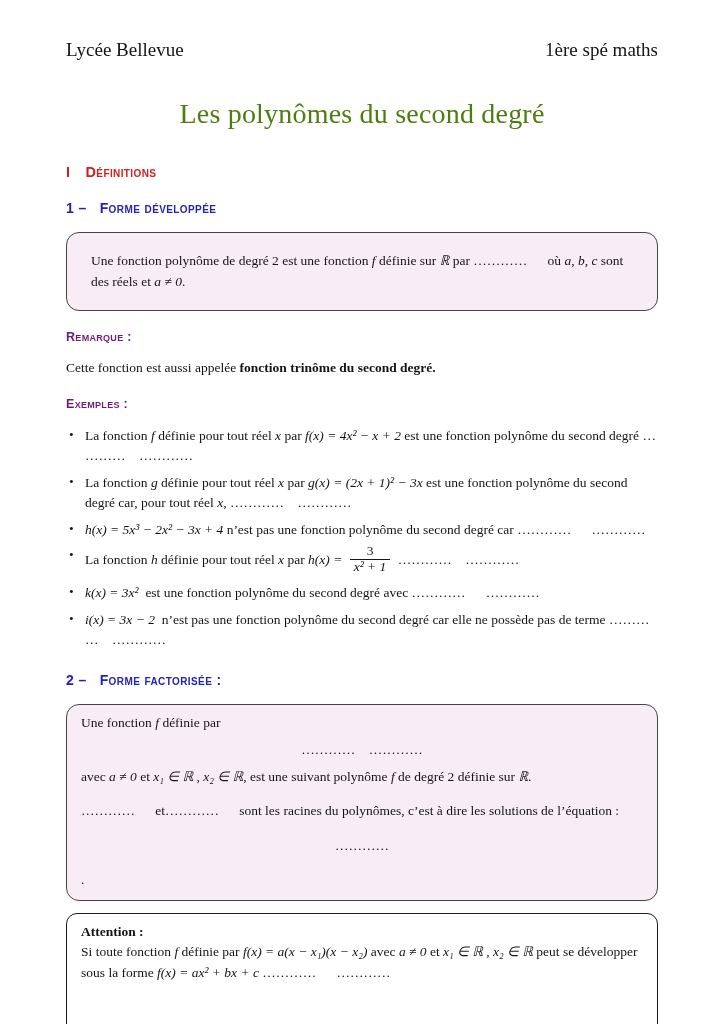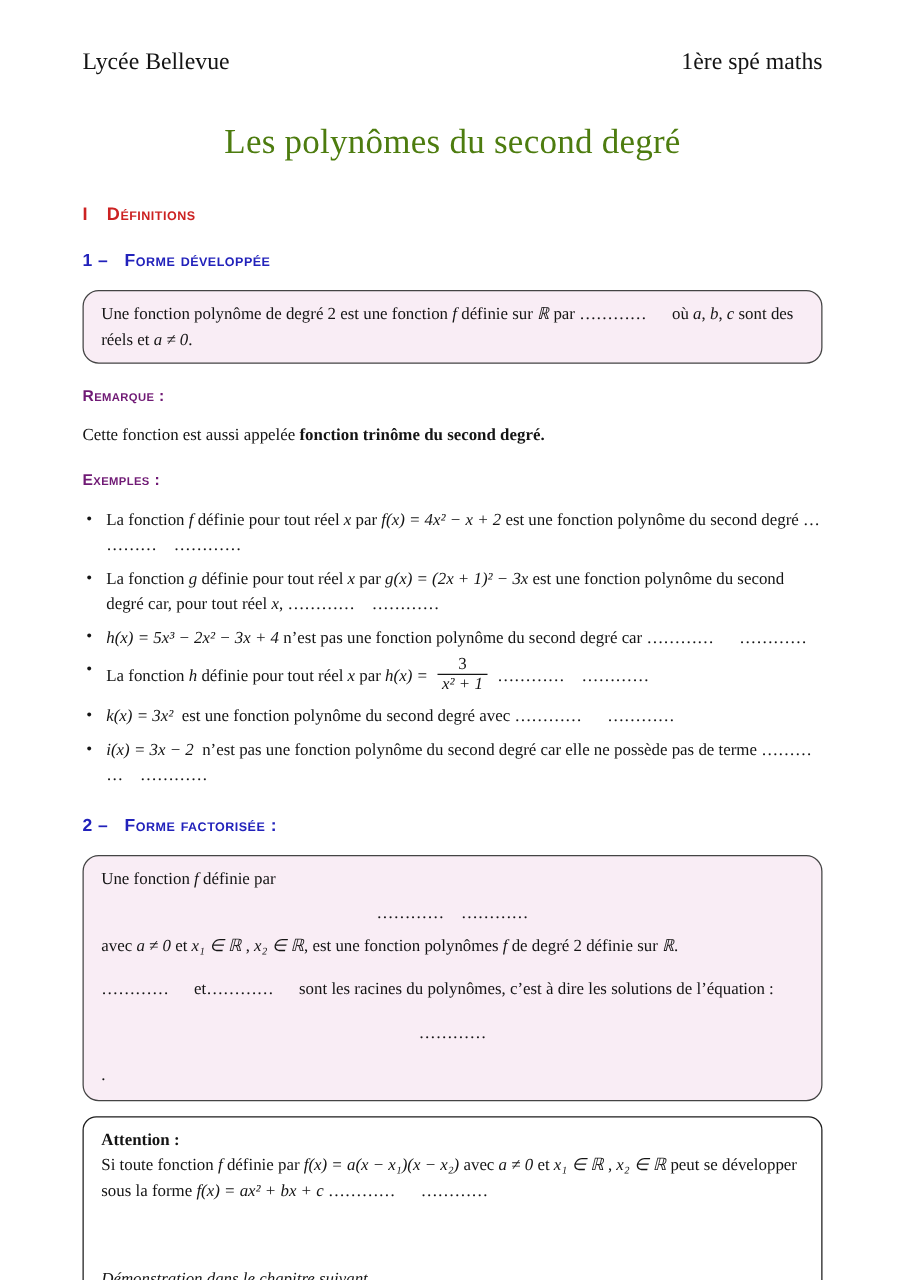--- a/index.html
+++ b/index.html
@@ -72,21 +72,21 @@
   }
 
   
   .pinkbox {
     margin-top: 13px;
     background: var(--box-pink-bg, #f9edf5);
     border: 1.3px solid var(--box-border, #444444);
     border-radius: 13px;
     padding: 8px 14px;
   }
-  .pinkbox p { margin: 0; }
+  .pinkbox p { margin: 10px; }
   .pinkbox.tall p { margin: 0 0 7px 0; }
   .pinkbox .center { text-align: center; }
   .attnbox {
     margin-top: 12px;
     background: #ffffff;
     border: 1.6px solid var(--attention-border, #1c1c1c);
     border-radius: 11px;
     padding: 8px 14px 8px 14px;
     min-height: 132px;
     box-sizing: border-box;
@@ -180,21 +180,21 @@
     </ul>
 
     <div class="sub" style="margin-top:19px">
       <span>2 –</span>
       <span>Forme factorisée :</span>
     </div>
 
     <div class="pinkbox tall">
       <p><span>Une fonction </span><i class="m">f</i><span> définie par</span></p>
       <p class="center">………… …………</p>
-      <p><span>avec </span><i class="m">a ≠ 0</i><span> et </span><i class="m">x₁ ∈ ℝ</i><span> , </span><i class="m">x₂ ∈ ℝ</i><span>, est une fonction polynômes </span><i class="m">f</i><span> de degré 2 définie sur </span><i class="m">ℝ</i><span>.</span></p>
+      <p><span>avec </span><i class="m">a ≠ 0</i><span> et </span><i class="m">x₁ ∈ ℝ</i><span> , </span><i class="m">x₂ ∈ ℝ</i><span>, est une suivant polynôme </span><i class="m">f</i><span> de degré 2 définie sur </span><i class="m">ℝ</i><span>.</span></p>
       <p style="margin-top:14px"><span>…………  et…………  sont les racines du polynômes, c’est à dire les solutions de l’équation :</span></p>
       <p class="center" style="margin-top:14px">…………</p>
       <p style="margin-top:14px;margin-bottom:2px">.</p>
     </div>
 
     <div class="attnbox">
       <p class="attn-label">Attention :</p>
       <p><span>Si toute fonction </span><i class="m">f</i><span> définie par </span><i class="m">f(x) = a(x − x₁)(x − x₂)</i><span> avec </span><i class="m">a ≠ 0</i><span> et </span><i class="m">x₁ ∈ ℝ</i><span> , </span><i class="m">x₂ ∈ ℝ</i><span> peut se développer sous la forme </span><i class="m">f(x) = ax² + bx + c</i><span> …………  …………</span></p>
       <p class="note">Démonstration dans le chapitre suivant.</p>
     </div>

